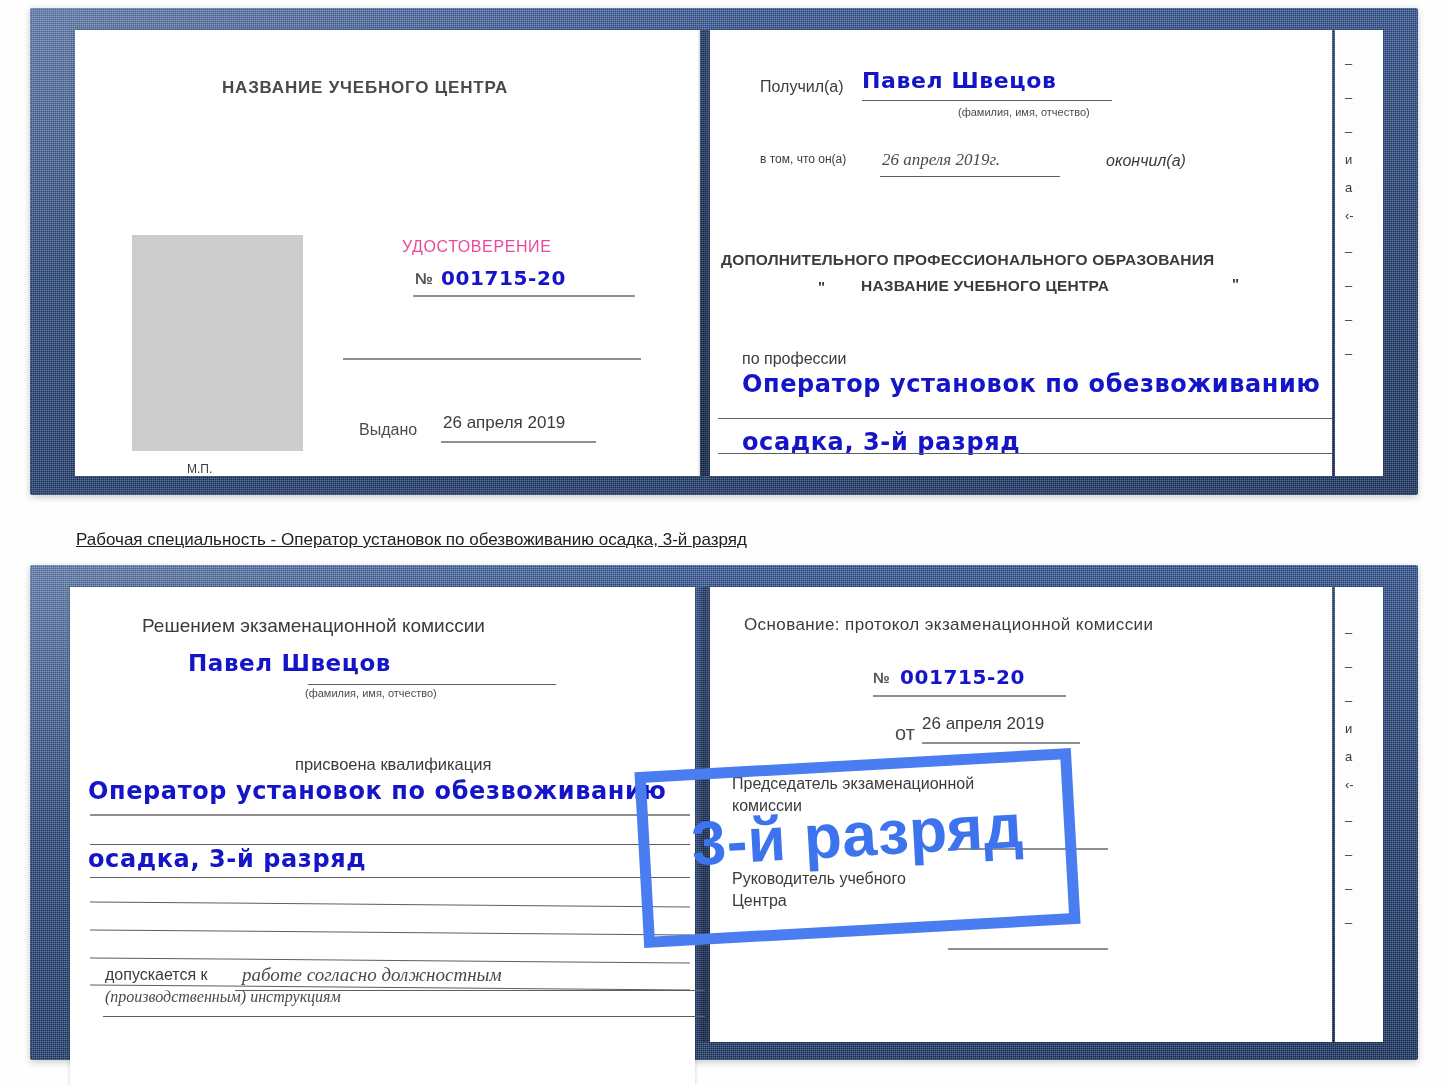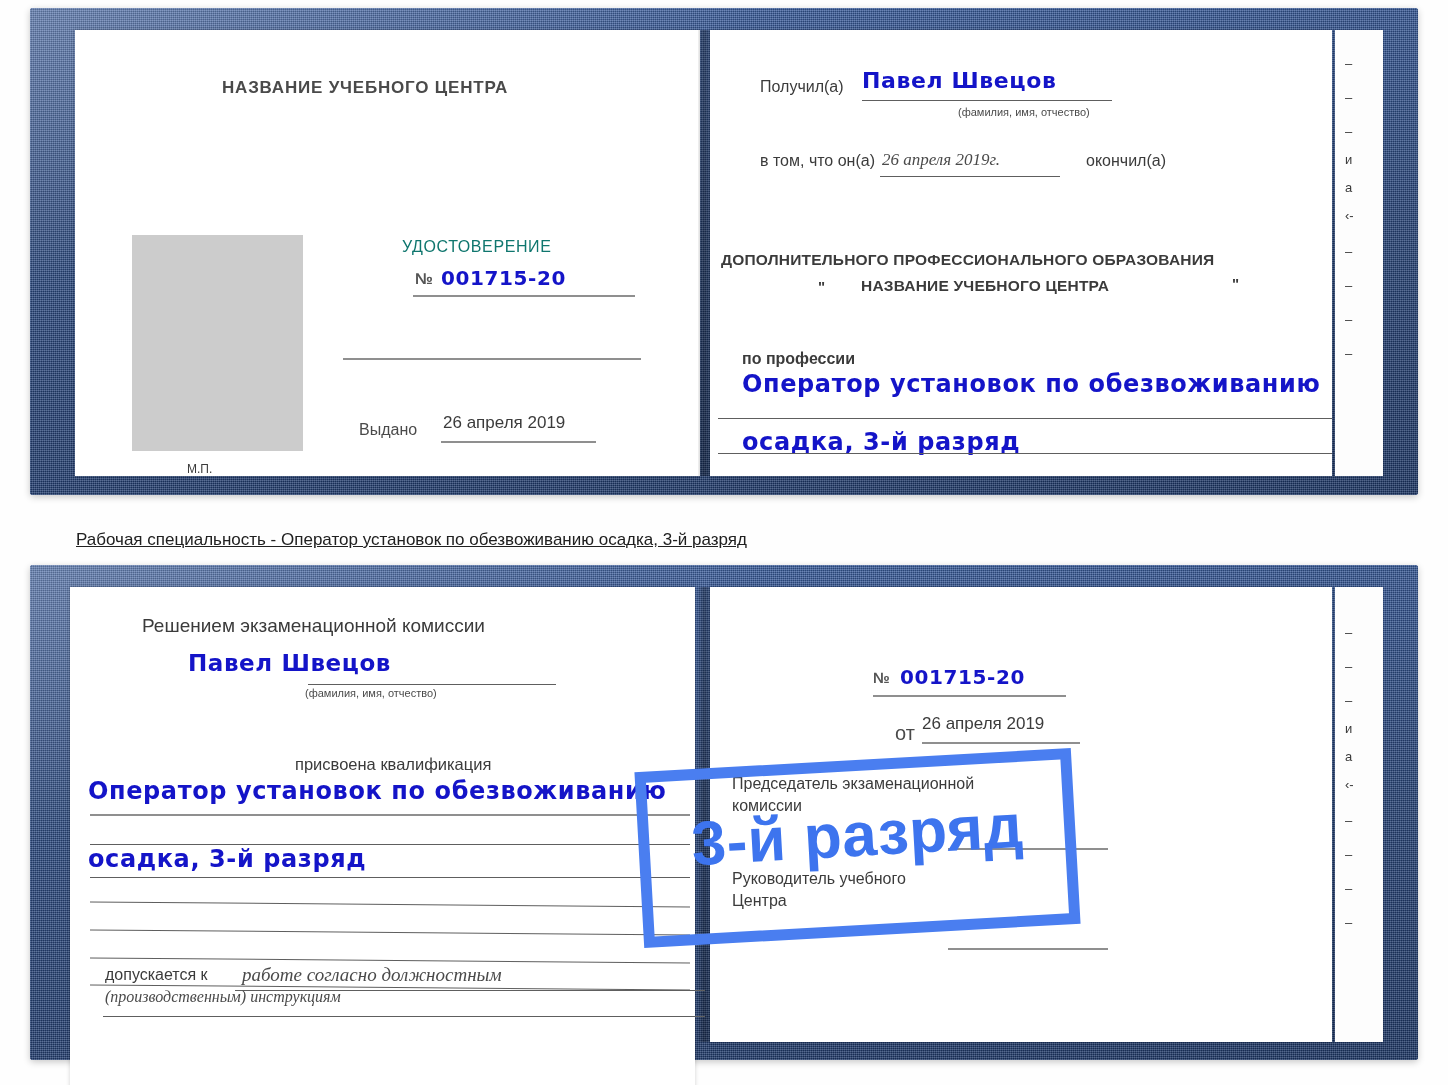--- a/index.html
+++ b/index.html
@@ -174,21 +174,21 @@
 
   <div class="cert-book top">
     <div class="cover-texture"></div>
     <div class="cover-sheen"></div>
 
     <div class="paper left">
       <div class="t" style="left:147px; top:48px; font-size:17px; font-weight:bold; letter-spacing:0.8px; color:#4a4a4a;">НАЗВАНИЕ УЧЕБНОГО ЦЕНТРА</div>
 
       <div class="photo-box" style="left:57px; top:205px; width:171px; height:216px;"></div>
 
-      <div class="t" style="left:327px; top:208px; font-size:16px; letter-spacing:0.6px; color:#0f766e;">УДОСТОВЕРЕНИЕ</div>
+      <div class="t" style="left:327px; top:208px; font-size:16px; letter-spacing:0.6px; color:#ec4899;">УДОСТОВЕРЕНИЕ</div>
 
       <div class="t" style="left:340px; top:240px; font-size:16px; font-weight:bold; color:#555;">№</div>
       <div class="hw" style="left:366px; top:236px; font-size:20px;">001715-20</div>
       <div class="rule thick" style="left:338px; top:265px; width:222px;"></div>
 
       <div class="rule thick" style="left:268px; top:328px; width:298px;"></div>
 
       <div class="t" style="left:284px; top:391px; font-size:16px; color:#4a4a4a;">Выдано</div>
       <div class="t dark" style="left:368px; top:383px; font-size:17px;">26 апреля 2019</div>
       <div class="rule thick" style="left:366px; top:411px; width:155px;"></div>
@@ -197,31 +197,31 @@
     </div>
 
     <div class="gutter"></div>
 
     <div class="paper right">
       <div class="t" style="left:50px; top:48px; font-size:16px; color:#3b3b3b;">Получил(а)</div>
       <div class="hw" style="left:152px; top:38px; font-size:22px;">Павел Швецов</div>
       <div class="rule dark" style="left:152px; top:70px; width:250px;"></div>
       <div class="t" style="left:248px; top:76px; font-size:11px; color:#4a4a4a;">(фамилия, имя, отчество)</div>
 
-      <div class="t" style="left:50px; top:122px; font-size:16px; color:#3b3b3b;">в том, что он(а)</div>
+      <div class="t" style="left:50px; top:122px; font-size:12px; color:#3b3b3b;">в том, что он(а)</div>
       <div class="typed-ital" style="left:172px; top:120px; font-size:17px;">26 апреля 2019г.</div>
       <div class="rule dark" style="left:170px; top:146px; width:180px;"></div>
-      <div class="t" style="left:376px; top:122px; font-size:16px; color:#3b3b3b;">окончил(а)</div>
+      <div class="t" style="left:396px; top:122px; font-size:16px; color:#3b3b3b;font-style:italic;">окончил(а)</div>
 
       <div class="t" style="left:11px; top:221px; font-size:15.5px; font-weight:bold; letter-spacing:0.2px; color:#3b3b3b;">ДОПОЛНИТЕЛЬНОГО ПРОФЕССИОНАЛЬНОГО ОБРАЗОВАНИЯ</div>
       <div class="t" style="left:108px; top:248px; font-size:15px; font-weight:bold; color:#3b3b3b;">"</div>
       <div class="t" style="left:151px; top:247px; font-size:15.5px; font-weight:bold; letter-spacing:0.2px; color:#3b3b3b;">НАЗВАНИЕ УЧЕБНОГО ЦЕНТРА</div>
       <div class="t" style="left:522px; top:245px; font-size:15px; font-weight:bold; color:#3b3b3b;">"</div>
 
-      <div class="t" style="left:32px; top:320px; font-size:16px; color:#3b3b3b;font-weight:bold;">по профессии</div>
+      <div class="t" style="left:32px; top:320px; font-size:16px; color:#3b3b3b;">по профессии</div>
 
       <div class="hw" style="left:32px; top:340px; font-size:24px;">Оператор установок по обезвоживанию</div>
       <div class="rule dark" style="left:8px; top:388px; width:614px;"></div>
 
       <div class="hw" style="left:32px; top:398px; font-size:24px;">осадка, 3-й разряд</div>
       <div class="rule dark" style="left:8px; top:423px; width:614px;"></div>
     </div>
 
     <div class="paper edge-strip">
       <div class="edge-frag" style="top:26px;">–</div>
@@ -269,20 +269,21 @@
       <div class="t" style="left:22px; top:378px; font-size:0px;"></div>
 
       <div class="t" style="left:22px; top:398px; font-size:0px;"></div>
     </div>
 
     <div class="paper" style="left:45px; top:477px; width:0; height:0; box-shadow:none;"></div>
 
     <div class="gutter"></div>
 
     <div class="paper right">
+      <div class="t" style="left:34px; top:28px; font-size:17px; letter-spacing:0.4px; color:#3b3b3b;">Основание: протокол экзаменационной комиссии</div>
 
       <div class="t" style="left:163px; top:82px; font-size:15px; font-weight:bold; color:#555;">№</div>
       <div class="hw" style="left:190px; top:78px; font-size:20px;">001715-20</div>
       <div class="rule thick" style="left:163px; top:108px; width:193px;"></div>
 
       <div class="t" style="left:185px; top:135px; font-size:20px; color:#4a4a4a;">от</div>
       <div class="t dark" style="left:212px; top:127px; font-size:17px;">26 апреля 2019</div>
       <div class="rule thick" style="left:212px; top:155px; width:158px;"></div>
 
       <div class="t" style="left:22px; top:188px; font-size:16px; color:#3b3b3b;">Председатель экзаменационной</div>

